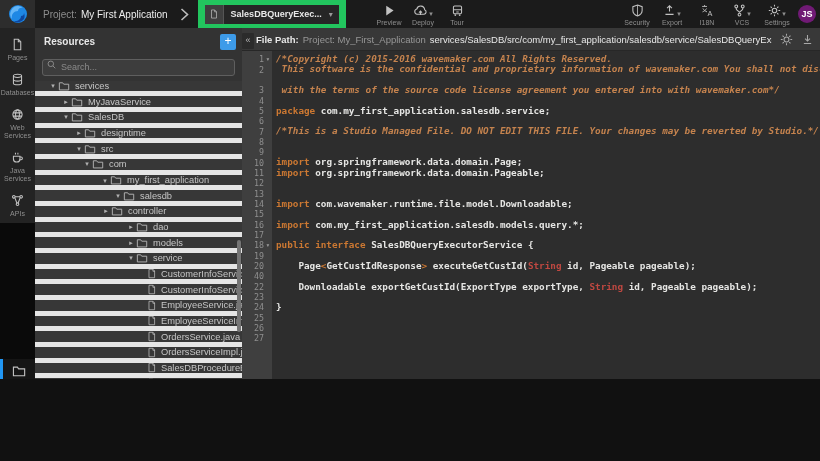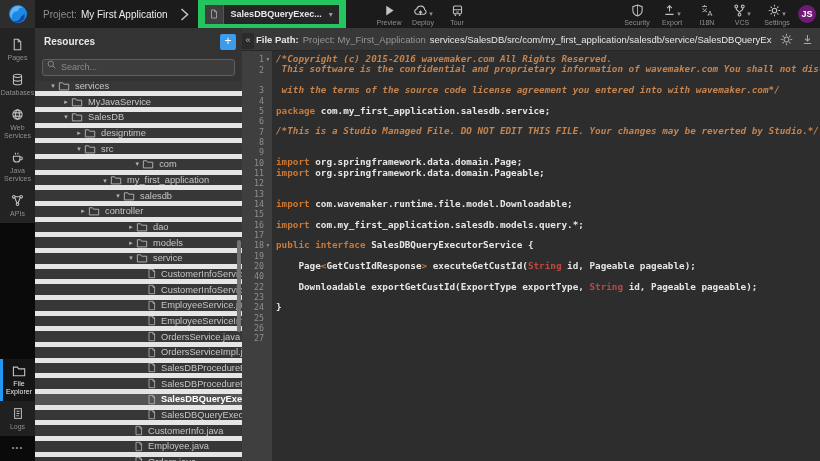--- a/index.html
+++ b/index.html
@@ -1,16 +1,16 @@
 <!DOCTYPE html>
 <html><head>
 <meta charset="utf-8">
 <style>
   html,body{margin:0;padding:0;background:#111;}
-  #app{position:relative;width:820px;height:461px;overflow:hidden;
+  #app{position:relative;width:820px;height:379px;overflow:hidden;
        font-family:"Liberation Sans",sans-serif;color:#ccc;
        -webkit-font-smoothing:antialiased;}
   svg{display:block}
 
   
   #topbar{position:absolute;left:0;top:0;width:820px;height:28px;background:#1b1b1b;display:flex;align-items:center;}
   #logo{width:35px;height:28px;background:#2d2d2d;display:flex;align-items:center;justify-content:center;flex:0 0 35px;}
   .proj{display:flex;align-items:center;gap:4px;padding-left:8px;font-size:10px;}
   .proj .plabel{color:#8d8d8d}
   .proj .pname{color:#ededed}
@@ -345,21 +345,21 @@
         </div>
         <div class="trow" style="padding-left: 39px;">
           <span class="caret">▾</span>
           <span class="ticon">
             <svg width="12" height="10" viewBox="0 0 16 14">
               <path d="M1.5 12.5v-10h4.6l1.5 2h7v8z" fill="none" stroke="#b5b5b5" stroke-width="1.3"></path>
             </svg>
           </span>
           <span class="tlabel">src</span>
         </div>
-        <div class="trow" style="padding-left: 32px; justify-content: center;">
+        <div class="trow" style="padding-left: 47px;">
           <span class="caret">▾</span>
           <span class="ticon">
             <svg width="12" height="10" viewBox="0 0 16 14">
               <path d="M1.5 12.5v-10h4.6l1.5 2h7v8z" fill="none" stroke="#b5b5b5" stroke-width="1.3"></path>
             </svg>
           </span>
           <span class="tlabel">com</span>
         </div>
         <div class="trow" style="padding-left: 65px; align-items: flex-end;">
           <span class="caret">▾</span>
@@ -372,21 +372,21 @@
         </div>
         <div class="trow" style="padding-left: 78px;">
           <span class="caret">▾</span>
           <span class="ticon">
             <svg width="12" height="10" viewBox="0 0 16 14">
               <path d="M1.5 12.5v-10h4.6l1.5 2h7v8z" fill="none" stroke="#b5b5b5" stroke-width="1.3"></path>
             </svg>
           </span>
           <span class="tlabel">salesdb</span>
         </div>
-        <div class="trow" style="padding-left: 43px;">
+        <div class="trow" style="padding-left: 66px;">
           <span class="caret">▸</span>
           <span class="ticon">
             <svg width="12" height="10" viewBox="0 0 16 14">
               <path d="M1.5 12.5v-10h4.6l1.5 2h7v8z" fill="none" stroke="#b5b5b5" stroke-width="1.3"></path>
             </svg>
           </span>
           <span class="tlabel">controller</span>
         </div>
         <div class="trow" style="padding-left: 91px;">
           <span class="caret">▸</span>

